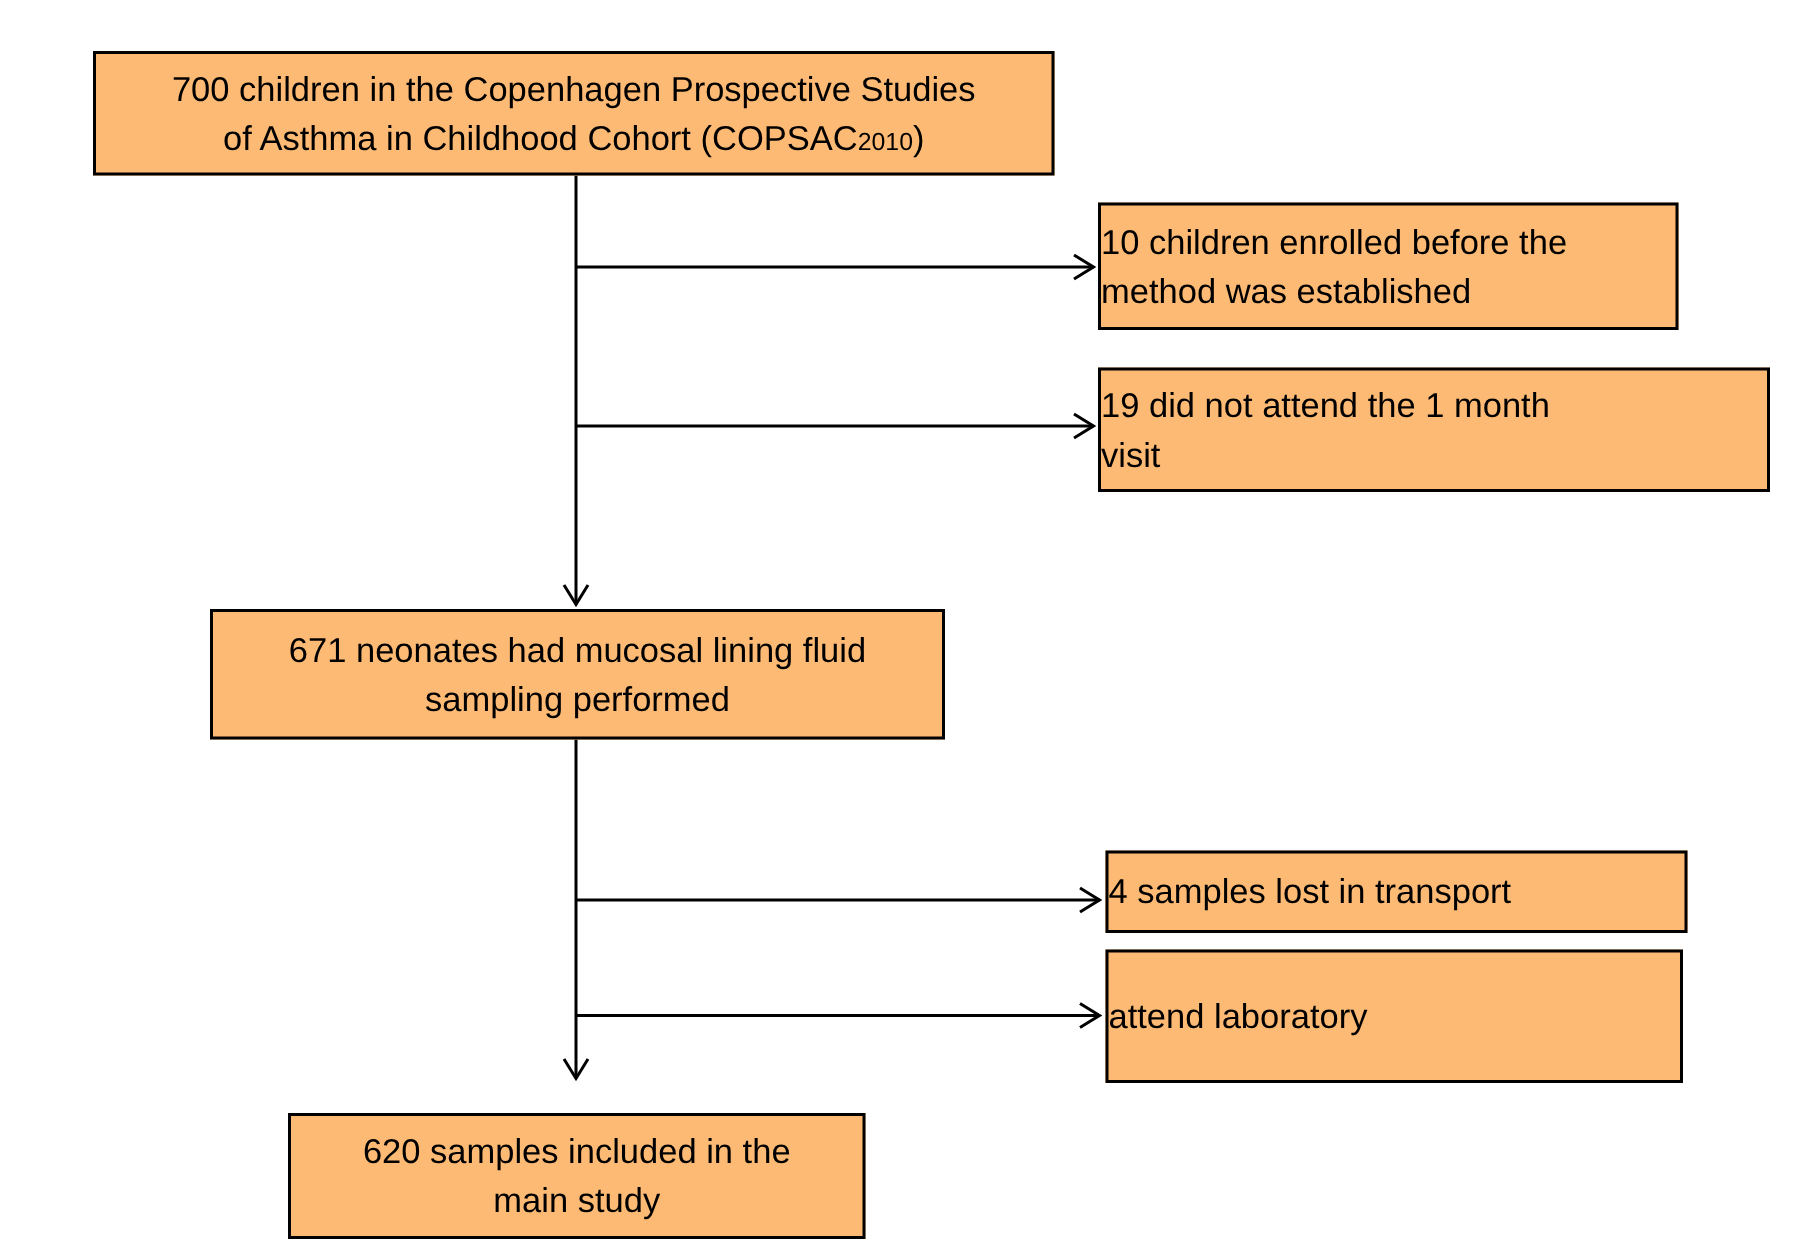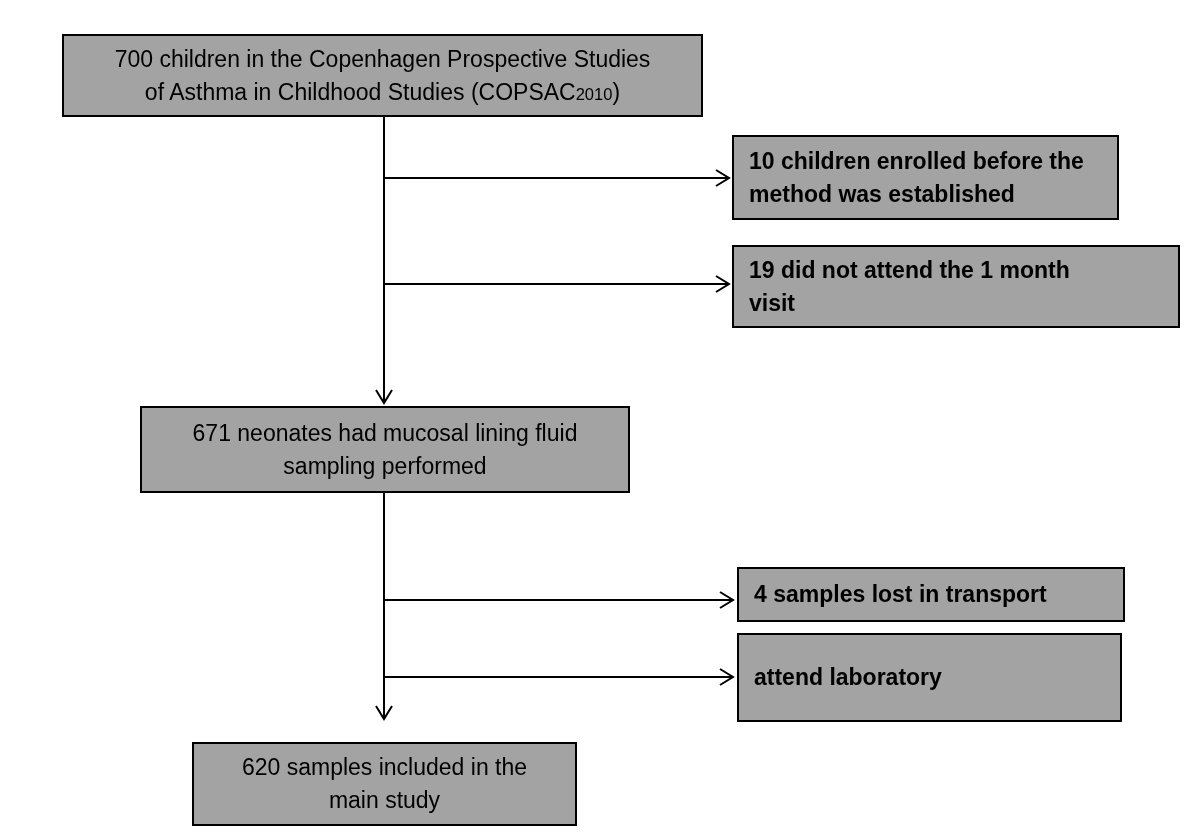--- a/index.html
+++ b/index.html
@@ -20,37 +20,35 @@
     position: absolute;
     left: 0;
     top: 0;
     width: 1200px;
     height: 835px;
   }
   .box {
     position: absolute;
     box-sizing: border-box;
     border: 2px solid #000000;
-    background: #a3a3a3;
+    background: #fdba74;
     display: flex;
     flex-direction: column;
     justify-content: center;
     font-size: 23px;
     line-height: 1.42;
   }
   .box.center {
     align-items: center;
     text-align: center;
   }
   .box.left {
     align-items: flex-start;
     text-align: right;
-    padding-left: 15px;
     padding-right: 6px;
-    font-weight: bold;
   }
   .ln {
     white-space: nowrap;
   }
   .sub {
     font-size: 0.72em;
   }
 </style>
 </head>
 <body>
@@ -66,21 +64,21 @@
     <path d="M384 117 L384 403" stroke="#000000" stroke-width="2" fill="none" marker-end="url(#ah)"></path>
     <path d="M384 178 L729 178" stroke="#000000" stroke-width="2" fill="none" marker-end="url(#ah)"></path>
     <path d="M384 284 L729 284" stroke="#000000" stroke-width="2" fill="none" marker-end="url(#ah)"></path>
     <path d="M384 493 L384 719" stroke="#000000" stroke-width="2" fill="none" marker-end="url(#ah)"></path>
     <path d="M384 600 L733 600" stroke="#000000" stroke-width="2" fill="none" marker-end="url(#ah)"></path>
     <path d="M384 677 L733 677" stroke="#000000" stroke-width="2" fill="none" marker-end="url(#ah)"></path>
   </svg>
 
   <div class="box center" style="left:62px; top:34px; width:641px; height:83px;">
     <div class="ln">700 children in the Copenhagen Prospective Studies</div>
-    <div class="ln"><span>of Asthma in Childhood Studies (COPSAC</span><span class="sub">2010</span><span>)</span></div>
+    <div class="ln"><span>of Asthma in Childhood Cohort (COPSAC</span><span class="sub">2010</span><span>)</span></div>
   </div>
 
   <div class="box left" style="left:732px; top:135px; width:387px; height:85px;">
     <div class="ln">10 children enrolled before the</div>
     <div class="ln">method was established</div>
   </div>
 
   <div class="box left" style="left:732px; top:245px; width:448px; height:83px;">
     <div class="ln">19 did not attend the 1 month</div>
     <div class="ln">visit</div>

